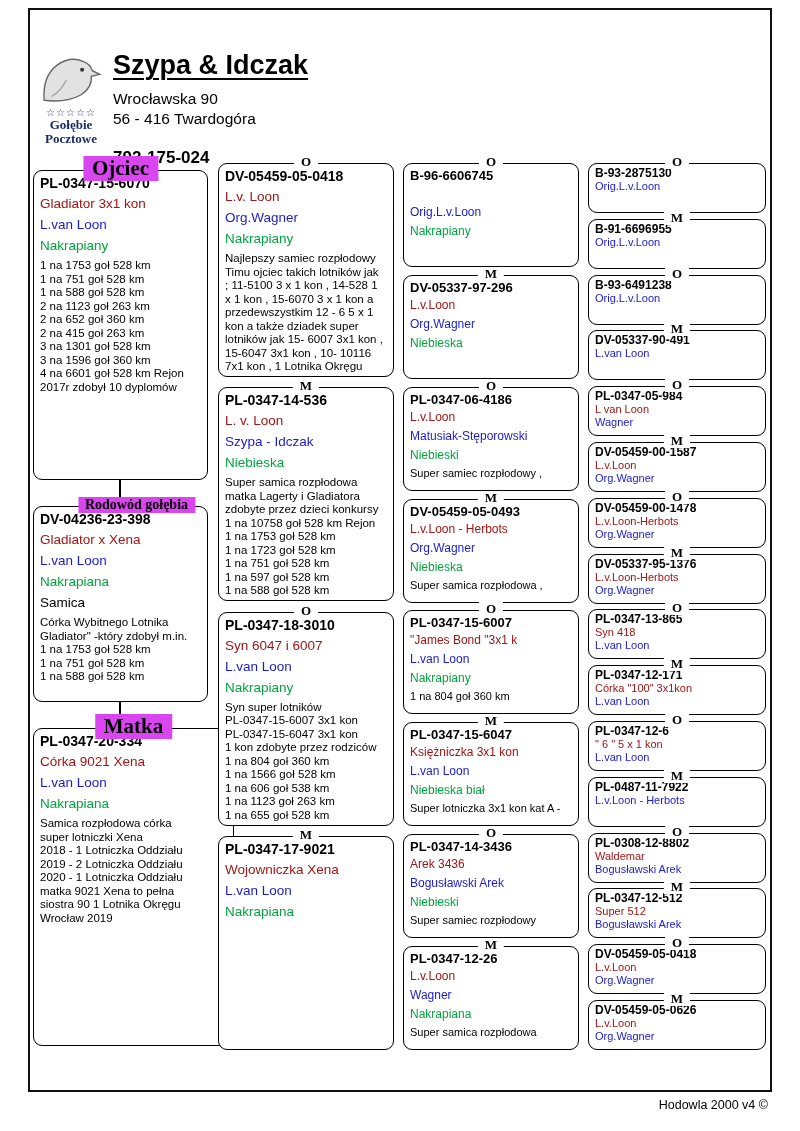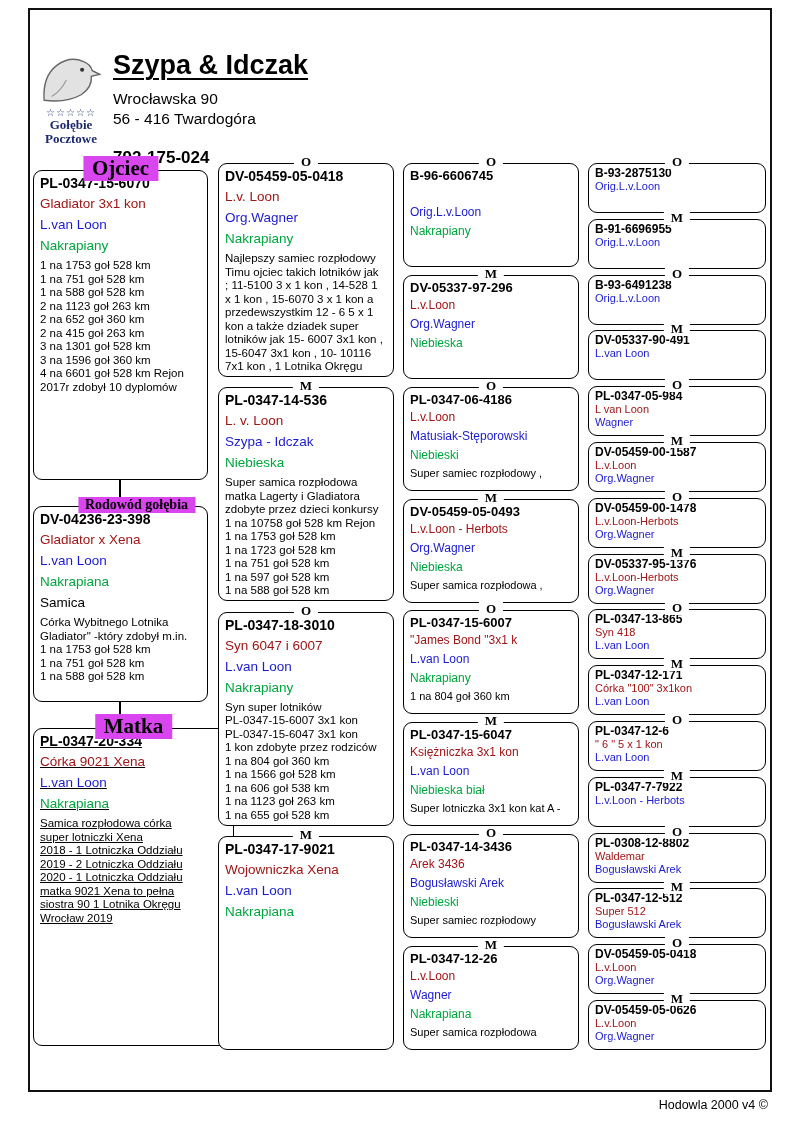--- a/index.html
+++ b/index.html
@@ -31,21 +31,21 @@
 
   .ring{font-weight:bold;font-size:14px;line-height:19px;}
   .ln{font-size:13.5px;line-height:21px;}
   .red{color:#a01515;} .blue{color:#1a1ad0;} .green{color:#00a53e;} .black{color:#000;}
   .desc{font-size:11.5px;line-height:13.5px;margin-top:3px;white-space:pre-line;}
 
   
   .col1{position:absolute;left:33px;top:170px;width:175px;height:876px;}
   .b-father{position:absolute;left:0;top:0;width:175px;height:310px;}
   .b-subject{position:absolute;left:0;top:336px;width:175px;height:196px;}
-  .b-mother{position:absolute;left:0;top:558px;width:201px;height:318px;text-decoration:underline;}
+  .b-mother{position:absolute;left:0;top:558px;width:201px;height:318px;}
   .conn{position:absolute;left:86px;width:0;border-left:2px solid #000;}
   .conn1{top:310px;height:26px;} .conn2{top:532px;height:26px;}
 
   
   .col{position:absolute;top:163px;height:887px;display:flex;flex-direction:column;
        justify-content:space-between;}
   .col2{left:218px;width:176px;} .col3{left:403px;width:176px;} .col4{left:588px;width:178px;}
   .g2{height:214px;} .g3{height:104px;} .g4{height:50px;padding-top:2px;}
 
   .g3 .ring{font-size:13px;line-height:17px;}
@@ -314,21 +314,21 @@
       <div class="ln blue">L.van Loon</div>
     </div>
     <div class="box g4">
       <span class="marker">O</span>
       <div class="ring">PL-0347-12-6</div>
       <div class="ln red">" 6 "  5 x 1 kon</div>
       <div class="ln blue">L.van Loon</div>
     </div>
     <div class="box g4">
       <span class="marker">M</span>
-      <div class="ring">PL-0347-7-7922</div>
+      <div class="ring">PL-0487-11-7922</div>
       <div class="ln red"></div>
       <div class="ln blue">L.v.Loon - Herbots</div>
     </div>
     <div class="box g4">
       <span class="marker">O</span>
       <div class="ring">PL-0308-12-8802</div>
       <div class="ln red">Waldemar</div>
       <div class="ln blue">Bogusławski Arek</div>
     </div>
     <div class="box g4">

